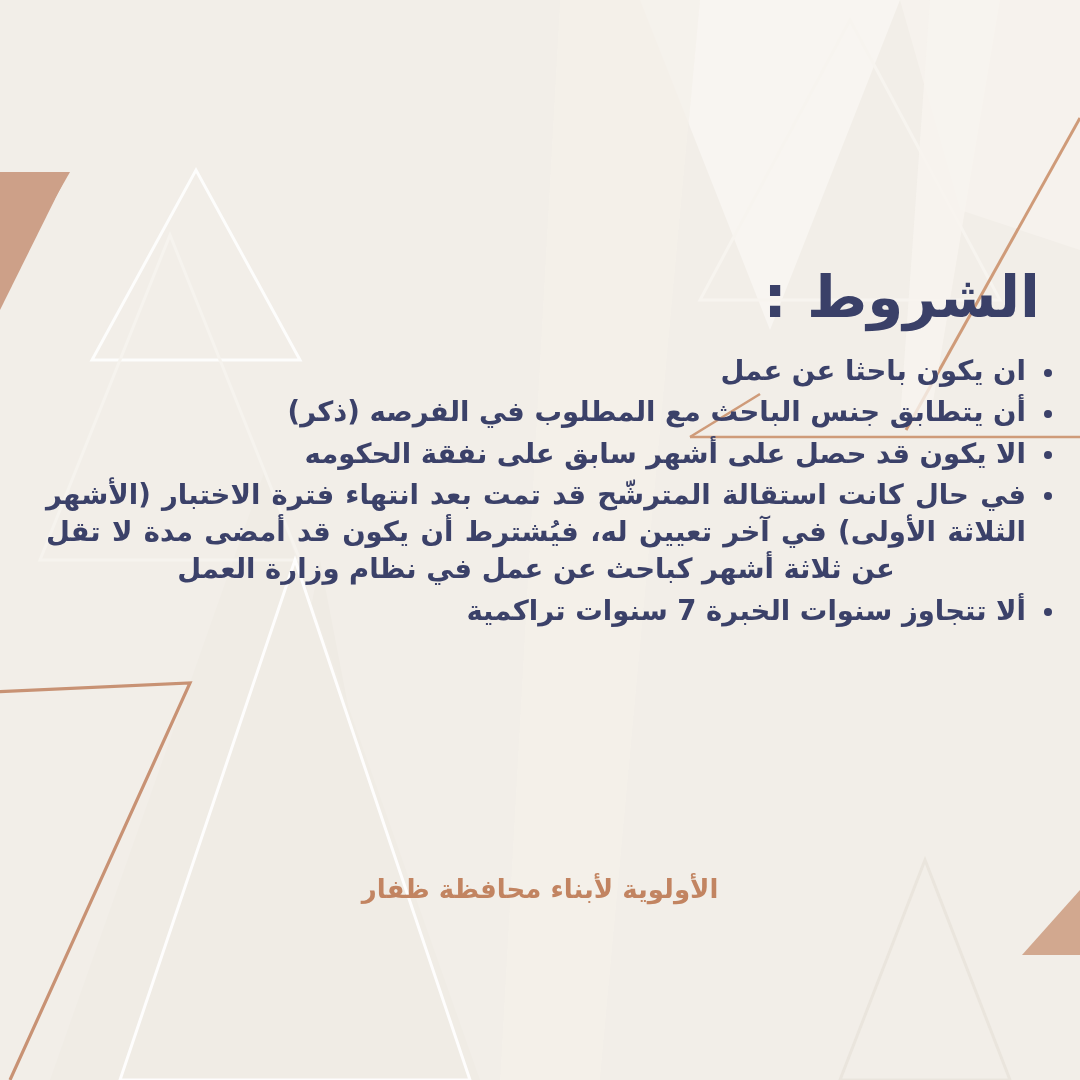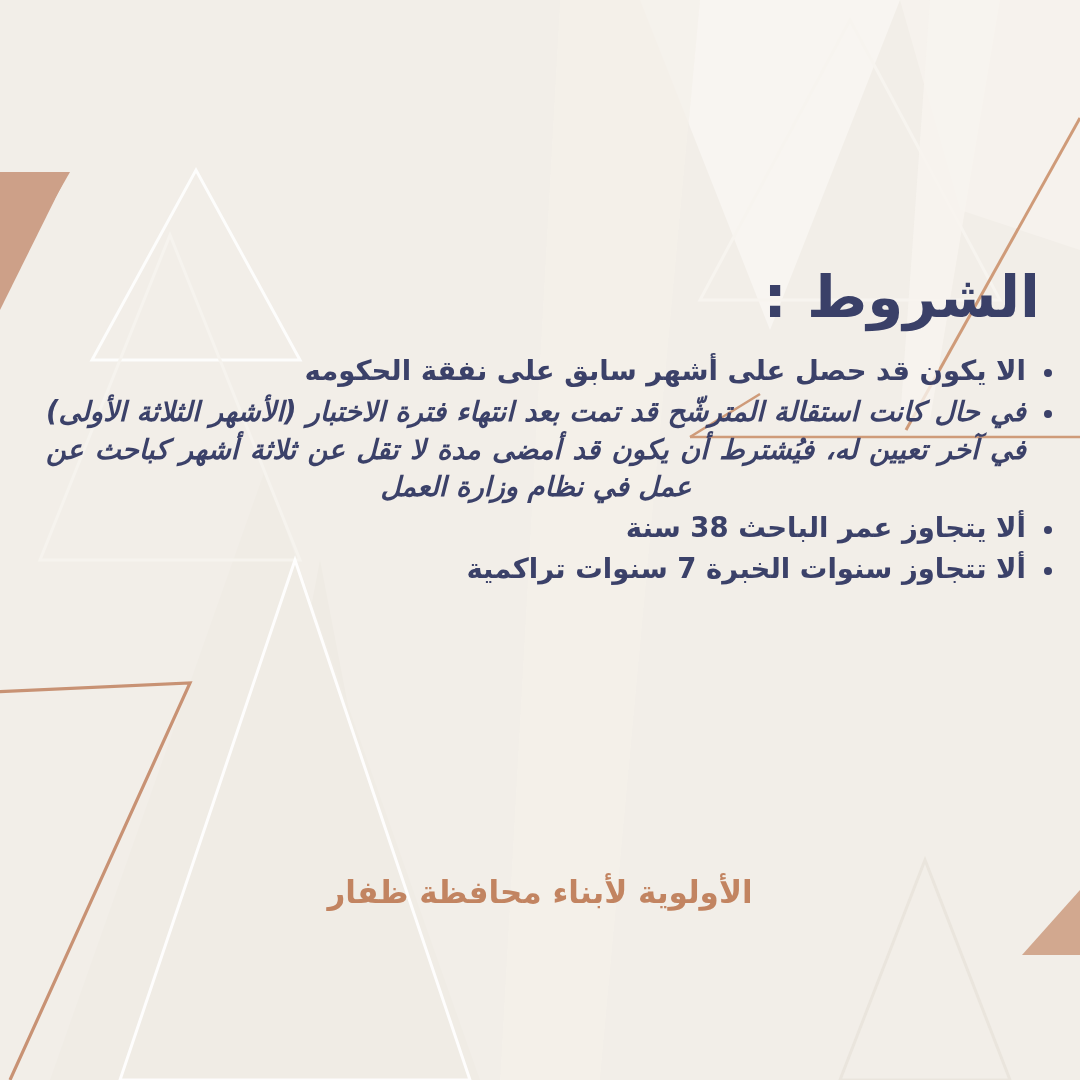--- a/index.html
+++ b/index.html
@@ -79,35 +79,34 @@
     border-radius: 50%;
     background: #3b4169;
   }
 
   
   .bullet-list li.justified .txt {
     display: block;
     text-align: justify;
     text-align-last: center;
     padding-left: 6px;
-    font-style: italic;
   }
 
   .bullet-list li.plain .txt {
     display: block;
   }
 
   .footer-note {
     position: absolute;
     top: 874px;
     left: 0;
     right: 0;
     text-align: center;
     color: #c28461;
-    font-size: 31px;
+    font-size: 26px;
     font-weight: 700;
     letter-spacing: 0;
   }
 </style>
 </head>
 <body>
 
 <div id="poster">
 
   <svg class="bg-layer" viewBox="0 0 1080 1080" preserveAspectRatio="none" xmlns="http://www.w3.org/2000/svg">
@@ -143,29 +142,33 @@
     <polygon points="930,0 1000,0 930,420 900,420" fill="#f7f4ef" opacity="0.8"></polygon>
   </svg>
 
   <div class="content">
 
     <h1 class="title">الشروط :</h1>
 
     <ul class="bullet-list">
       <li class="plain">
         <span class="dot"></span>
+        <span class="txt">ان يكون باحثا عن عمل</span>
+      </li>
+      <li class="plain">
+        <span class="dot"></span>
+        <span class="txt">أن يتطابق جنس الباحث مع المطلوب في الفرصه (ذكر)</span>
+      </li>
+      <li class="plain">
+        <span class="dot"></span>
         <span class="txt">الا يكون قد حصل على أشهر سابق على نفقة الحكومه</span>
       </li>
       <li class="justified">
         <span class="dot"></span>
         <span class="txt">في حال كانت استقالة المترشّح قد تمت بعد انتهاء فترة الاختبار (الأشهر الثلاثة الأولى) في آخر تعيين له، فيُشترط أن يكون قد أمضى مدة لا تقل عن ثلاثة أشهر كباحث عن عمل في نظام وزارة العمل</span>
-      </li>
-      <li class="plain">
-        <span class="dot"></span>
-        <span class="txt">ألا يتجاوز عمر الباحث 38 سنة</span>
       </li>
       <li class="plain">
         <span class="dot"></span>
         <span class="txt">ألا تتجاوز سنوات الخبرة 7 سنوات تراكمية</span>
       </li>
     </ul>
 
     <div class="footer-note">الأولوية لأبناء محافظة ظفار</div>
   </div>
 </div>

